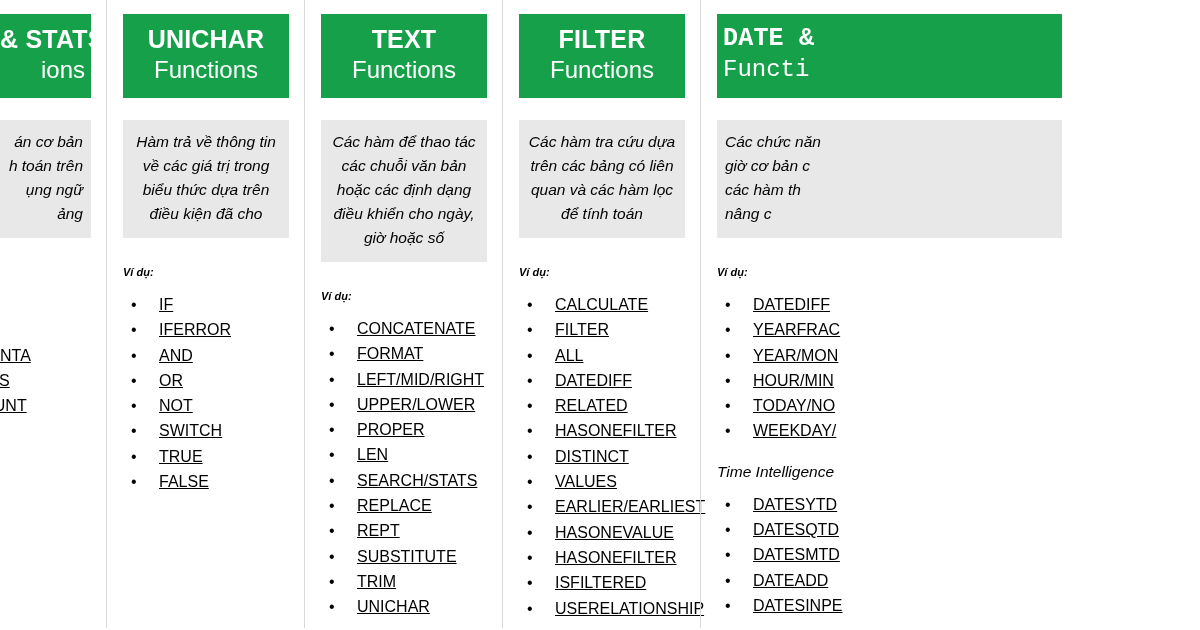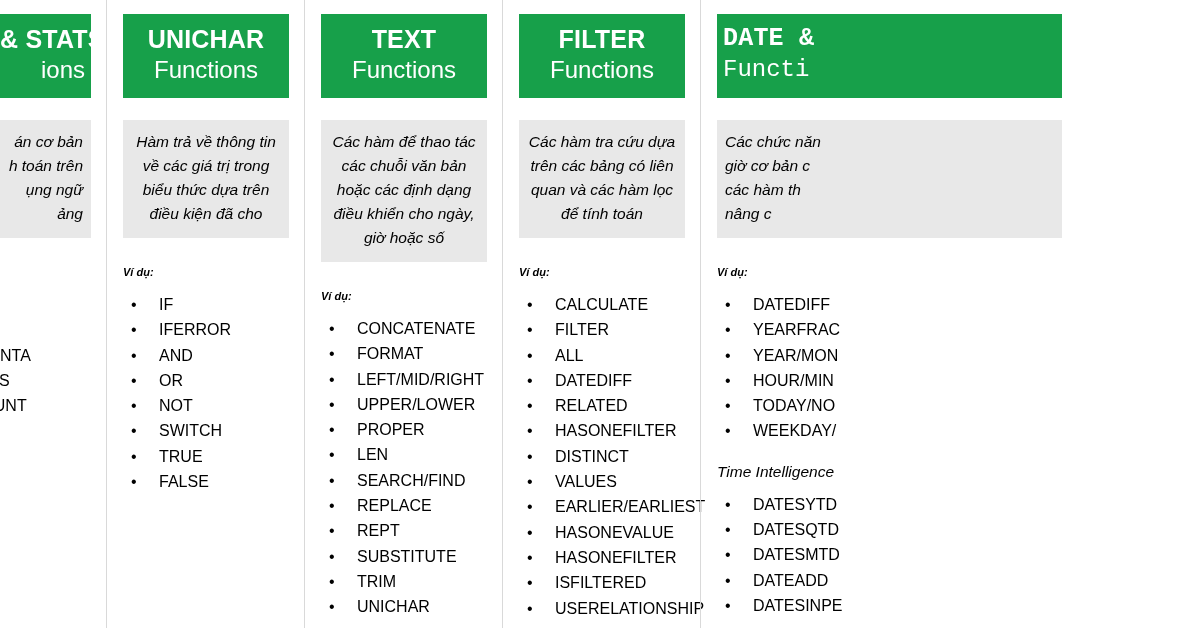--- a/index.html
+++ b/index.html
@@ -97,20 +97,21 @@
     margin-top: 18px;
     font-weight: normal;
     font-style: italic;
     font-size: 15.5px;
     line-height: 20px;
   }
   ul.items {
     list-style: none;
     margin: 10px 0 0 0;
     padding: 0;
+    text-decoration: underline;
   }
   ul.items li {
     position: relative;
     font-size: 16px;
     line-height: 25.3px;
     padding-left: 36px;
     white-space: nowrap;
   }
   ul.items li::before {
     content: "\2022";
@@ -185,21 +186,21 @@
     </div>
     <div class="desc-band">Các hàm để thao tác các chuỗi văn bản hoặc các định dạng điều khiển cho ngày, giờ hoặc số</div>
     <div class="vidu">Ví dụ:</div>
     <ul class="items">
       <li>CONCATENATE</li>
       <li>FORMAT</li>
       <li>LEFT/MID/RIGHT</li>
       <li>UPPER/LOWER</li>
       <li>PROPER</li>
       <li>LEN</li>
-      <li>SEARCH/FIND</li>
+      <li>SEARCH/STATS</li>
       <li>REPLACE</li>
       <li>REPT</li>
       <li>SUBSTITUTE</li>
       <li>TRIM</li>
       <li>UNICHAR</li>
     </ul>
   </div>
 
   <div class="col col-3 divider">
     <div class="header-band">

